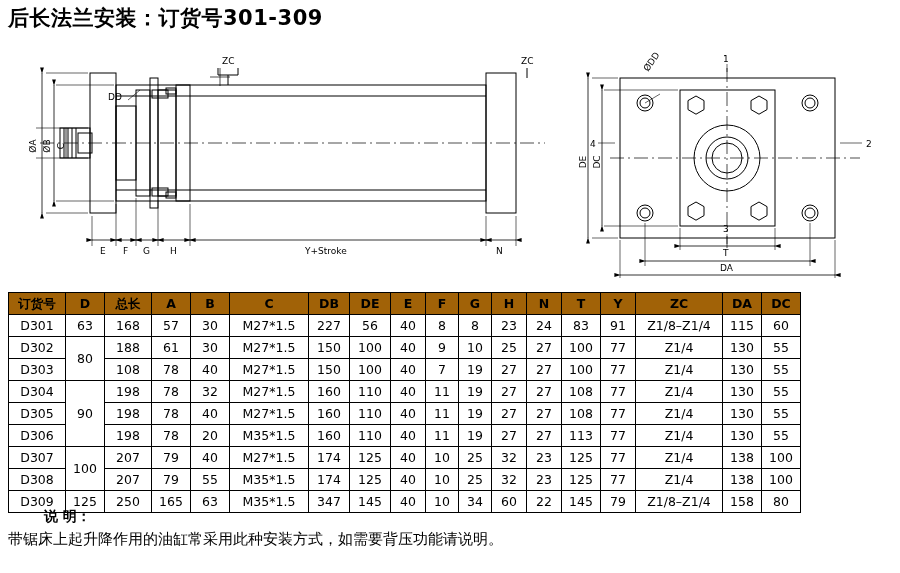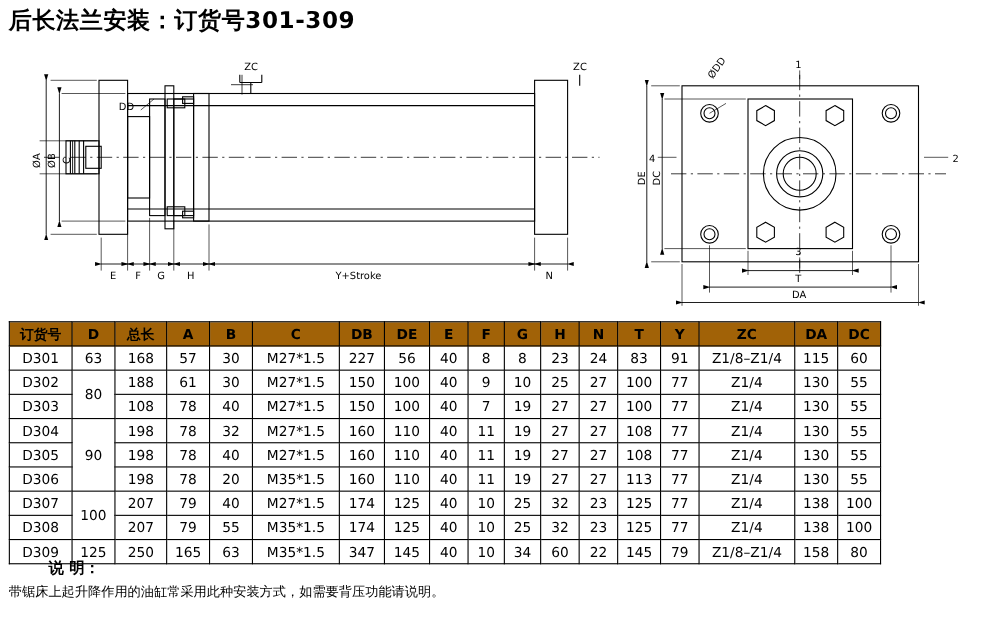--- a/index.html
+++ b/index.html
@@ -80,21 +80,21 @@
     left: 8px;
     top: 508px;
     font-size: 14px;
     font-weight: bold;
     margin-left: 36px;
   }
   .notes-body {
     position: absolute;
     left: 8px;
     top: 530px;
-    font-size: 12px;
+    font-size: 15px;
   }
 </style>
 </head>
 <body>
 
 <div class="page-title">后长法兰安装：订货号301-309</div>
 
 <div class="drawing">
 <svg width="900" height="250" viewBox="0 0 900 250" xmlns="http://www.w3.org/2000/svg">
   <defs>

